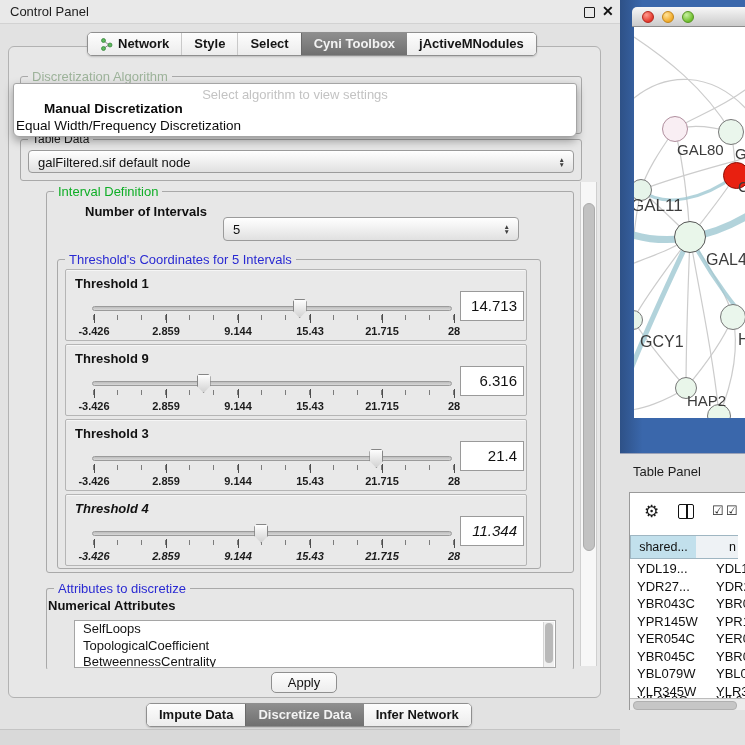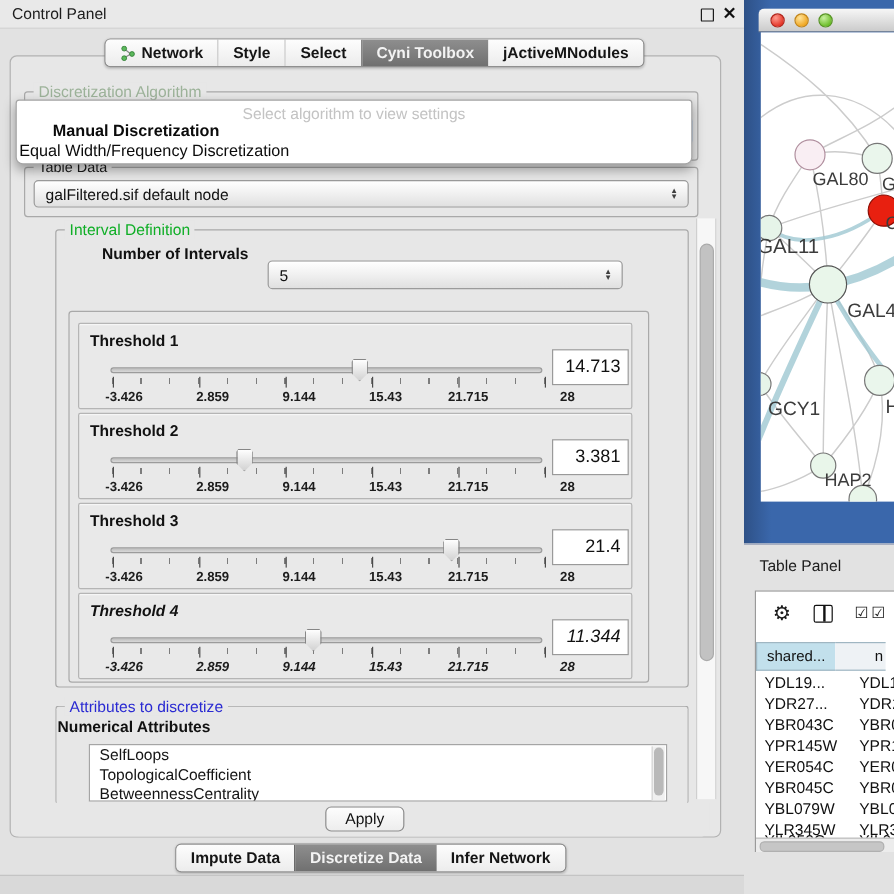--- a/index.html
+++ b/index.html
@@ -43,21 +43,21 @@
   #algo-popup .item.b{font-weight:bold;top:17px;padding-left:28px;}
   #algo-popup .item.n{top:34px;}
 
   
   .thr-panel{position:absolute;left:7px;width:462px;height:72px;border:1px solid #b5b5b5;border-radius:2px;background:#e9e9e9;box-shadow:inset 0 1px 0 #f6f6f6;}
   .thr-label{position:absolute;left:9px;top:6px;font-size:13px;font-weight:bold;color:#111;}
   .thr-track{position:absolute;left:26px;top:36px;width:360px;height:5px;border-radius:3px;background:linear-gradient(#bdbdbd,#d8d8d8);border:1px solid #9b9b9b;cursor:pointer;}
   .thr-thumb{position:absolute;top:29px;width:14px;height:19px;background:linear-gradient(#fefefe,#d2d2d2);border:1px solid #868686;clip-path:polygon(50% 100%,0 62%,0 14%,16% 0,84% 0,100% 14%,100% 62%);cursor:pointer;z-index:2;}
   .thr-ticks{position:absolute;left:27px;top:45px;width:362px;height:8px;background:repeating-linear-gradient(to right,#7c7c7c 0 1px,transparent 1px 24px);background-size:362px 5px;background-repeat:no-repeat;}
   .thr-major{position:absolute;top:44px;width:1px;height:9px;background:#4c4c4c;}
-  .thr-ticklbl{position:absolute;top:55px;width:50px;margin-left:-25px;text-align:right;font-size:11px;font-weight:bold;color:#1c1c1c;}
+  .thr-ticklbl{position:absolute;top:55px;width:50px;margin-left:-25px;text-align:center;font-size:11px;font-weight:bold;color:#1c1c1c;}
   .thr-value{position:absolute;left:394px;top:21px;width:64px;height:30px;background:#fff;border:1px solid #9a9a9a;font-size:15px;color:#111;text-align:right;line-height:28px;padding-right:6px;}
 
   
   #attr-list{position:absolute;left:74px;top:620px;width:482px;height:48px;background:#fff;border:1px solid #a5a5a5;overflow:hidden;}
   .attr-item{font-size:13px;color:#141414;padding-left:8px;line-height:16.5px;white-space:nowrap;cursor:default;}
   #attr-scroll{position:absolute;right:1px;top:1px;width:11px;height:46px;background:#f0f0f0;border-left:1px solid #d5d5d5;}
   #attr-thumb{position:absolute;left:1px;top:1px;width:8px;height:40px;border-radius:4px;background:#b9b9b9;}
 
   
   #cp-vscroll{position:absolute;left:580px;top:182px;width:17px;height:484px;background:#f7f7f7;border-left:1px solid #cfcfcf;border-right:1px solid #cfcfcf;}
@@ -173,20 +173,21 @@
       <span style="position:absolute;left:38px;top:12px;font-size:13px;font-weight:bold;color:#111;">Number of Intervals</span>
       <div class="combo" style="left:176px;top:25px;width:296px;height:24px;">
         <span class="val" style="line-height:24px;">5</span>
         <span class="stepper">
           <span>▲</span>
             <span>▼</span>
         </span>
       </div>
 
       <div class="groupbox" style="left:10px;top:67px;width:484px;height:310px;background:#e7e7e7;">
+        <span class="group-label lbl-blue">Threshold's Coordinates for 5 Intervals</span>
 
         <div class="thr-panel" style="top:9px;">
           <span class="thr-label">Threshold 1</span>
           <div class="thr-track"></div>
           <div class="thr-thumb" style="left: 226.72px;"></div>
           <div class="thr-ticks"></div>
           <div class="thr-major" style="left:28px;"></div>
             <div class="thr-major" style="left:100px;"></div>
             <div class="thr-major" style="left:172px;"></div>
             <div class="thr-major" style="left:244px;"></div>
@@ -195,37 +196,37 @@
           <span class="thr-ticklbl" style="left:28px;">-3.426</span>
           <span class="thr-ticklbl" style="left:100px;">2.859</span>
           <span class="thr-ticklbl" style="left:172px;">9.144</span>
           <span class="thr-ticklbl" style="left:244px;">15.43</span>
           <span class="thr-ticklbl" style="left:316px;">21.715</span>
           <span class="thr-ticklbl" style="left:388px;">28</span>
           <div class="thr-value">14.713</div>
         </div>
 
         <div class="thr-panel" style="top:84px;">
-          <span class="thr-label">Threshold 2</span>
+          <span class="thr-label">Threshold 9</span>
           <div class="thr-track"></div>
           <div class="thr-thumb" style="left: 130.6px;"></div>
           <div class="thr-ticks"></div>
           <div class="thr-major" style="left:28px;"></div>
             <div class="thr-major" style="left:100px;"></div>
             <div class="thr-major" style="left:172px;"></div>
             <div class="thr-major" style="left:244px;"></div>
             <div class="thr-major" style="left:316px;"></div>
             <div class="thr-major" style="left:388px;"></div>
           <span class="thr-ticklbl" style="left:28px;">-3.426</span>
           <span class="thr-ticklbl" style="left:100px;">2.859</span>
           <span class="thr-ticklbl" style="left:172px;">9.144</span>
           <span class="thr-ticklbl" style="left:244px;">15.43</span>
           <span class="thr-ticklbl" style="left:316px;">21.715</span>
           <span class="thr-ticklbl" style="left:388px;">28</span>
-          <div class="thr-value">3.381</div>
+          <div class="thr-value">6.316</div>
         </div>
 
         <div class="thr-panel" style="top:159px;">
           <span class="thr-label">Threshold 3</span>
           <div class="thr-track"></div>
           <div class="thr-thumb" style="left: 303.4px;"></div>
           <div class="thr-ticks"></div>
           <div class="thr-major" style="left:28px;"></div>
             <div class="thr-major" style="left:100px;"></div>
             <div class="thr-major" style="left:172px;"></div>

